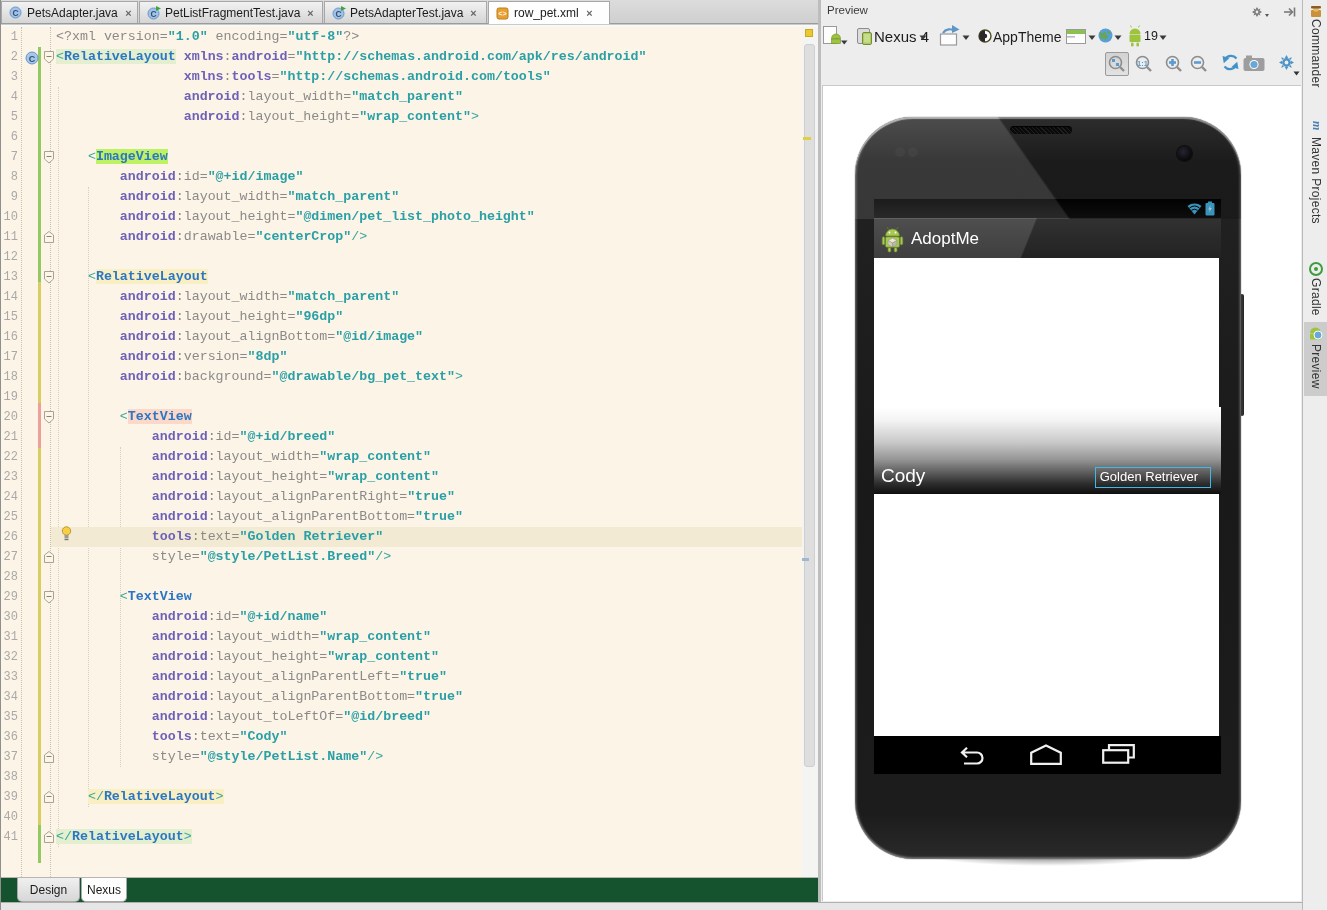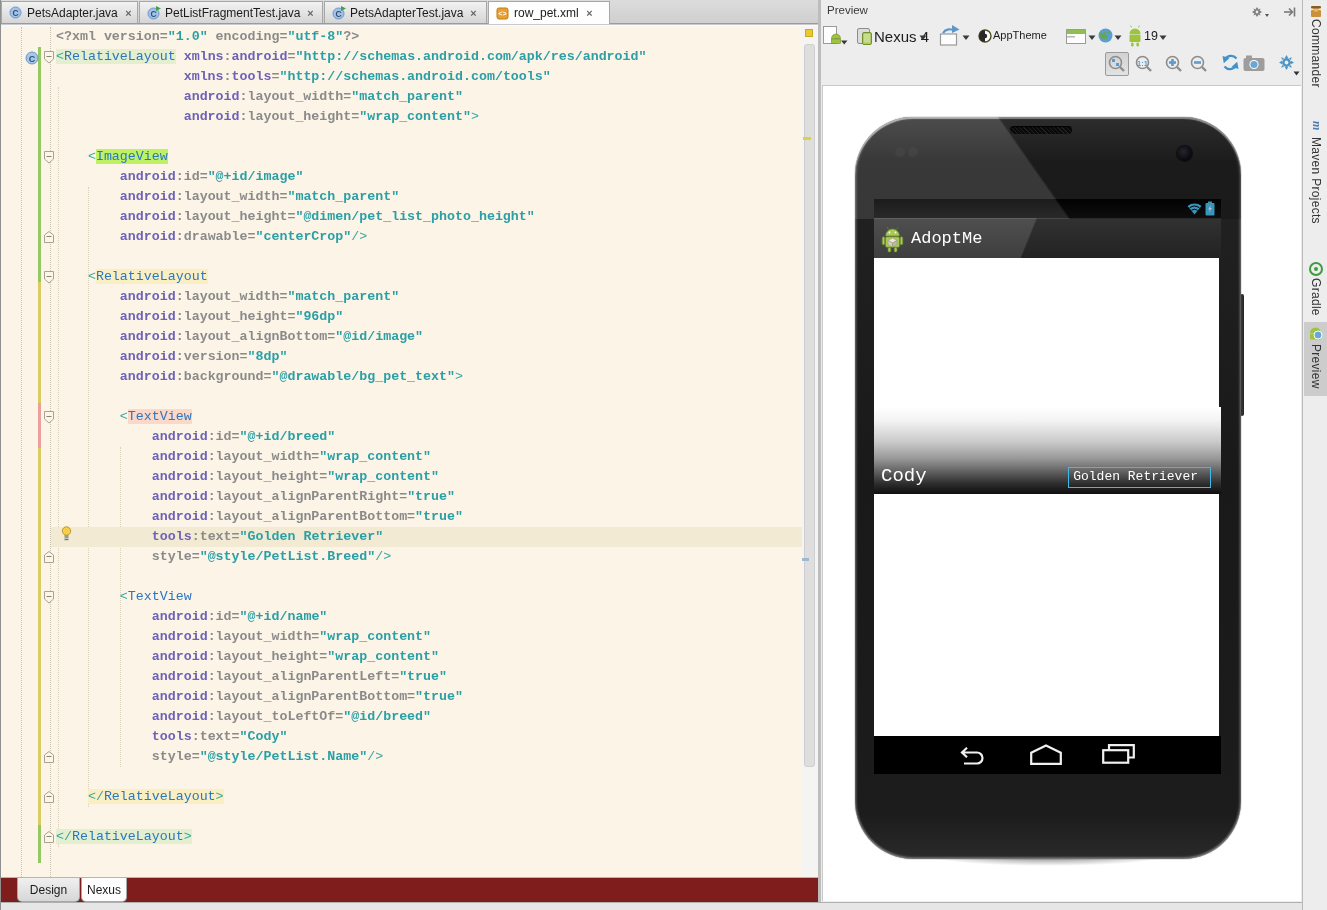--- a/index.html
+++ b/index.html
@@ -15,38 +15,38 @@
 .tab.active { background:#fefefe; height:23px; z-index:2; }
 .tab .x { color:#666; font-size:12px; margin-left:7px; font-weight:bold; transform:scale(.9); }
 .ticon { width:13px; height:13px; margin-right:5px; position:relative; flex:none; }
 
 
 #editor { position:absolute; left:0; top:27px; width:802px; height:850px; background:#fcf4e6; }
 #code { position:absolute; left:0; top:0; font:13.3px "Liberation Mono", monospace;
   line-height:20px; white-space:pre; color:#8a8a8a; padding-left:56px; }
 #lnums { position:absolute; left:0; top:0; width:18px; text-align:right;
   font:12px "Liberation Mono", monospace; line-height:20px; color:#a9a9a9; }
-.g { color:#8a8a8a;font-weight:bold; }
+.g { color:#8a8a8a; }
 .v { color:#6e62b8; font-weight:bold; }
 .t { color:#2aa0a6; font-weight:bold; }
 .s { color:#3aa6a0; }
-.b { color:#2b76c5; font-weight:normal; }
+.b { color:#2b76c5; font-weight:bold; }
 .dots { position:absolute; top:0; height:850px; border-left:1px dotted #c8c0ae; }
 .guide { position:absolute; border-left:1px dotted #d9cfba; }
 .cbar { position:absolute; left:38px; width:3px; }
 
 
 #stripe { position:absolute; left:802px; top:27px; width:16px; height:850px; background:#f4f4f2; }
 
 
 #split { position:absolute; left:818px; top:0; width:3px; height:902px; background:#bdbdbd; }
 
 
 #btmtabs { position:absolute; left:0; top:877px; width:818px; height:25px;
-  background:#7f1d1d; border-top:1px solid #b5b5b5; }
+  background:#14532d; border-top:1px solid #b5b5b5; }
 .btab { position:absolute; top:0; height:24px; font-size:12px; color:#1b1b1b;
   display:flex; align-items:center; justify-content:center;
   border:1px solid #a8a8a8; border-top:none; border-radius:0 0 5px 5px;
   background:linear-gradient(#f0f0f0,#d7d7d7); }
 .btab.active { background:#fdfdfd; z-index:2; }
 
 #statusbar { position:absolute; left:0; top:902px; width:1327px; height:8px;
   background:#e6e6e6; border-top:1px solid #b0b0b0; }
 
 
@@ -60,21 +60,21 @@
 #sidebar { position:absolute; left:1302px; top:0; width:25px; height:910px;
   background:#ededed; border-left:1px solid #b9b9b9; }
 .vtext { writing-mode:vertical-rl; font-size:12px; color:#333; letter-spacing:.3px; }
 
 
 #device { position:absolute; left:31.5px; top:31px; width:386.5px; height:742px;
   border-radius:58px; background:linear-gradient(180deg,#383838 0%,#222222 6%,#191919 50%,#1c1c1c 94%,#2a2a2a 100%);
   box-shadow: inset 0 2px 1px rgba(255,255,255,.55), inset 0 -2px 2px rgba(255,255,255,.28),
     inset 2px 0 2px rgba(255,255,255,.18), inset -2px 0 2px rgba(255,255,255,.18),
     0 0 1px #000; }
-#screen { position:absolute; left:19.5px; top:82px; width:345px; height:575px; background:#fff;font-family:Liberation Mono, monospace; }
+#screen { position:absolute; left:19.5px; top:82px; width:345px; height:575px; background:#fff; }
 #reflect { position:absolute; left:0px; top:0px; width:386.5px; height:102px;
   border-radius:58px 58px 0 0;
   background:linear-gradient(55deg, rgba(255,255,255,.10) 46.6%, rgba(0,0,0,.20) 47.2%); z-index:5; }
 </style></head>
 <body>
 
 <div class="abs" style="left:0; top:0; width:1px; height:910px; background:#8f8f8f; z-index:50;"></div>
 
 <div id="tabbar">
   <div class="tab" style="left:1px; width:137px;">
@@ -117,20 +117,61 @@
   <div class="guide" style="left:88px; top:160px; height:620px;"></div>
   <div class="guide" style="left:120px; top:420px; height:320px;"></div>
 
   <div class="cbar" style="top:20px; height:235px; background:#94c860;"></div>
   <div class="cbar" style="top:255px; height:121px; background:#d8cd62;"></div>
   <div class="cbar" style="top:376px; height:45px; background:#ec9f9b;"></div>
   <div class="cbar" style="top:421px; height:377px; background:#d8cd62;"></div>
   <div class="cbar" style="top:798px; height:38px; background:#94c860;"></div>
 
   <div class="abs" style="left:51px; top:500px; width:751px; height:20px; background:#f3ead3;"></div>
+  <div id="lnums">1
+2
+3
+4
+5
+6
+7
+8
+9
+10
+11
+12
+13
+14
+15
+16
+17
+18
+19
+20
+21
+22
+23
+24
+25
+26
+27
+28
+29
+30
+31
+32
+33
+34
+35
+36
+37
+38
+39
+40
+41</div>
   <div id="code"><span class="g">&lt;?xml version=</span><span class="t">"1.0"</span><span class="g"> encoding=</span><span class="t">"utf-8"</span><span class="g">?&gt;</span>
 <span style="background:#e3efce"><span class="s">&lt;</span><span class="b">RelativeLayout</span></span> <span class="v">xmlns</span><span class="g">:</span><span class="v">android</span><span class="g">=</span><span class="t">"http://schemas.android.com/apk/res/android"</span>
                 <span class="v">xmlns</span><span class="g">:</span><span class="v">tools</span><span class="g">=</span><span class="t">"http://schemas.android.com/tools"</span>
                 <span class="v">android</span><span class="g">:</span><span class="g">layout_width=</span><span class="t">"match_parent"</span>
                 <span class="v">android</span><span class="g">:</span><span class="g">layout_height=</span><span class="t">"wrap_content"</span><span class="s">&gt;</span>
 
     <span class="s">&lt;</span><span style="background:#bef264"><span class="b">ImageView</span></span>
         <span class="v">android</span><span class="g">:</span><span class="g">id=</span><span class="t">"@+id/image"</span>
         <span class="v">android</span><span class="g">:</span><span class="g">layout_width=</span><span class="t">"match_parent"</span>
         <span class="v">android</span><span class="g">:</span><span class="g">layout_height=</span><span class="t">"@dimen/pet_list_photo_height"</span>
@@ -274,21 +315,21 @@
       <polygon points="13,0 20.5,4.5 13,8" fill="#5e96c8"></polygon>
     </svg>
   <svg class="abs" style="left:141px; top:35px" width="8" height="6" viewBox="0 0 8 6">
       <polygon points="0.5,0.5 7.5,0.5 4,5" fill="#3a3a3a"></polygon>
     </svg>
   <svg class="abs" style="left:157px; top:29px" width="14" height="14" viewBox="0 0 14 14">
       <circle cx="7" cy="7" r="6" fill="#fdfdfd" stroke="#4c4c20" stroke-width="1.4"></circle>
       <path d="M7 1 a6 6 0 0 0 0 12 z" fill="#2a2a2a"></path>
       <circle cx="7" cy="7" r="2.2" fill="#2a2a2a"></circle>
     </svg>
-  <div class="abs" style="left:172px; top:29px; font-size:11px; color:#1c1c1c;">AppTheme</div>
+  <div class="abs" style="left:172px; top:29px; font-size:14px; color:#1c1c1c;">AppTheme</div>
   <svg class="abs" style="left:245px; top:29px" width="20" height="15" viewBox="0 0 20 15">
       <rect x="0.5" y="0.5" width="19" height="14" fill="#fdfdfd" stroke="#9a9a9a"></rect>
       <rect x="1" y="1" width="18" height="4" fill="#8cc152"></rect>
       <rect x="1" y="7" width="8" height="1.6" fill="#bbb"></rect>
     </svg>
   <svg class="abs" style="left:267px; top:35px" width="8" height="6" viewBox="0 0 8 6">
       <polygon points="0.5,0.5 7.5,0.5 4,5" fill="#3a3a3a"></polygon>
     </svg>
   <svg class="abs" style="left:277px; top:28px" width="15" height="15" viewBox="0 0 15 15">
       <circle cx="7.5" cy="7.5" r="7" fill="#5a9fd4"></circle>

